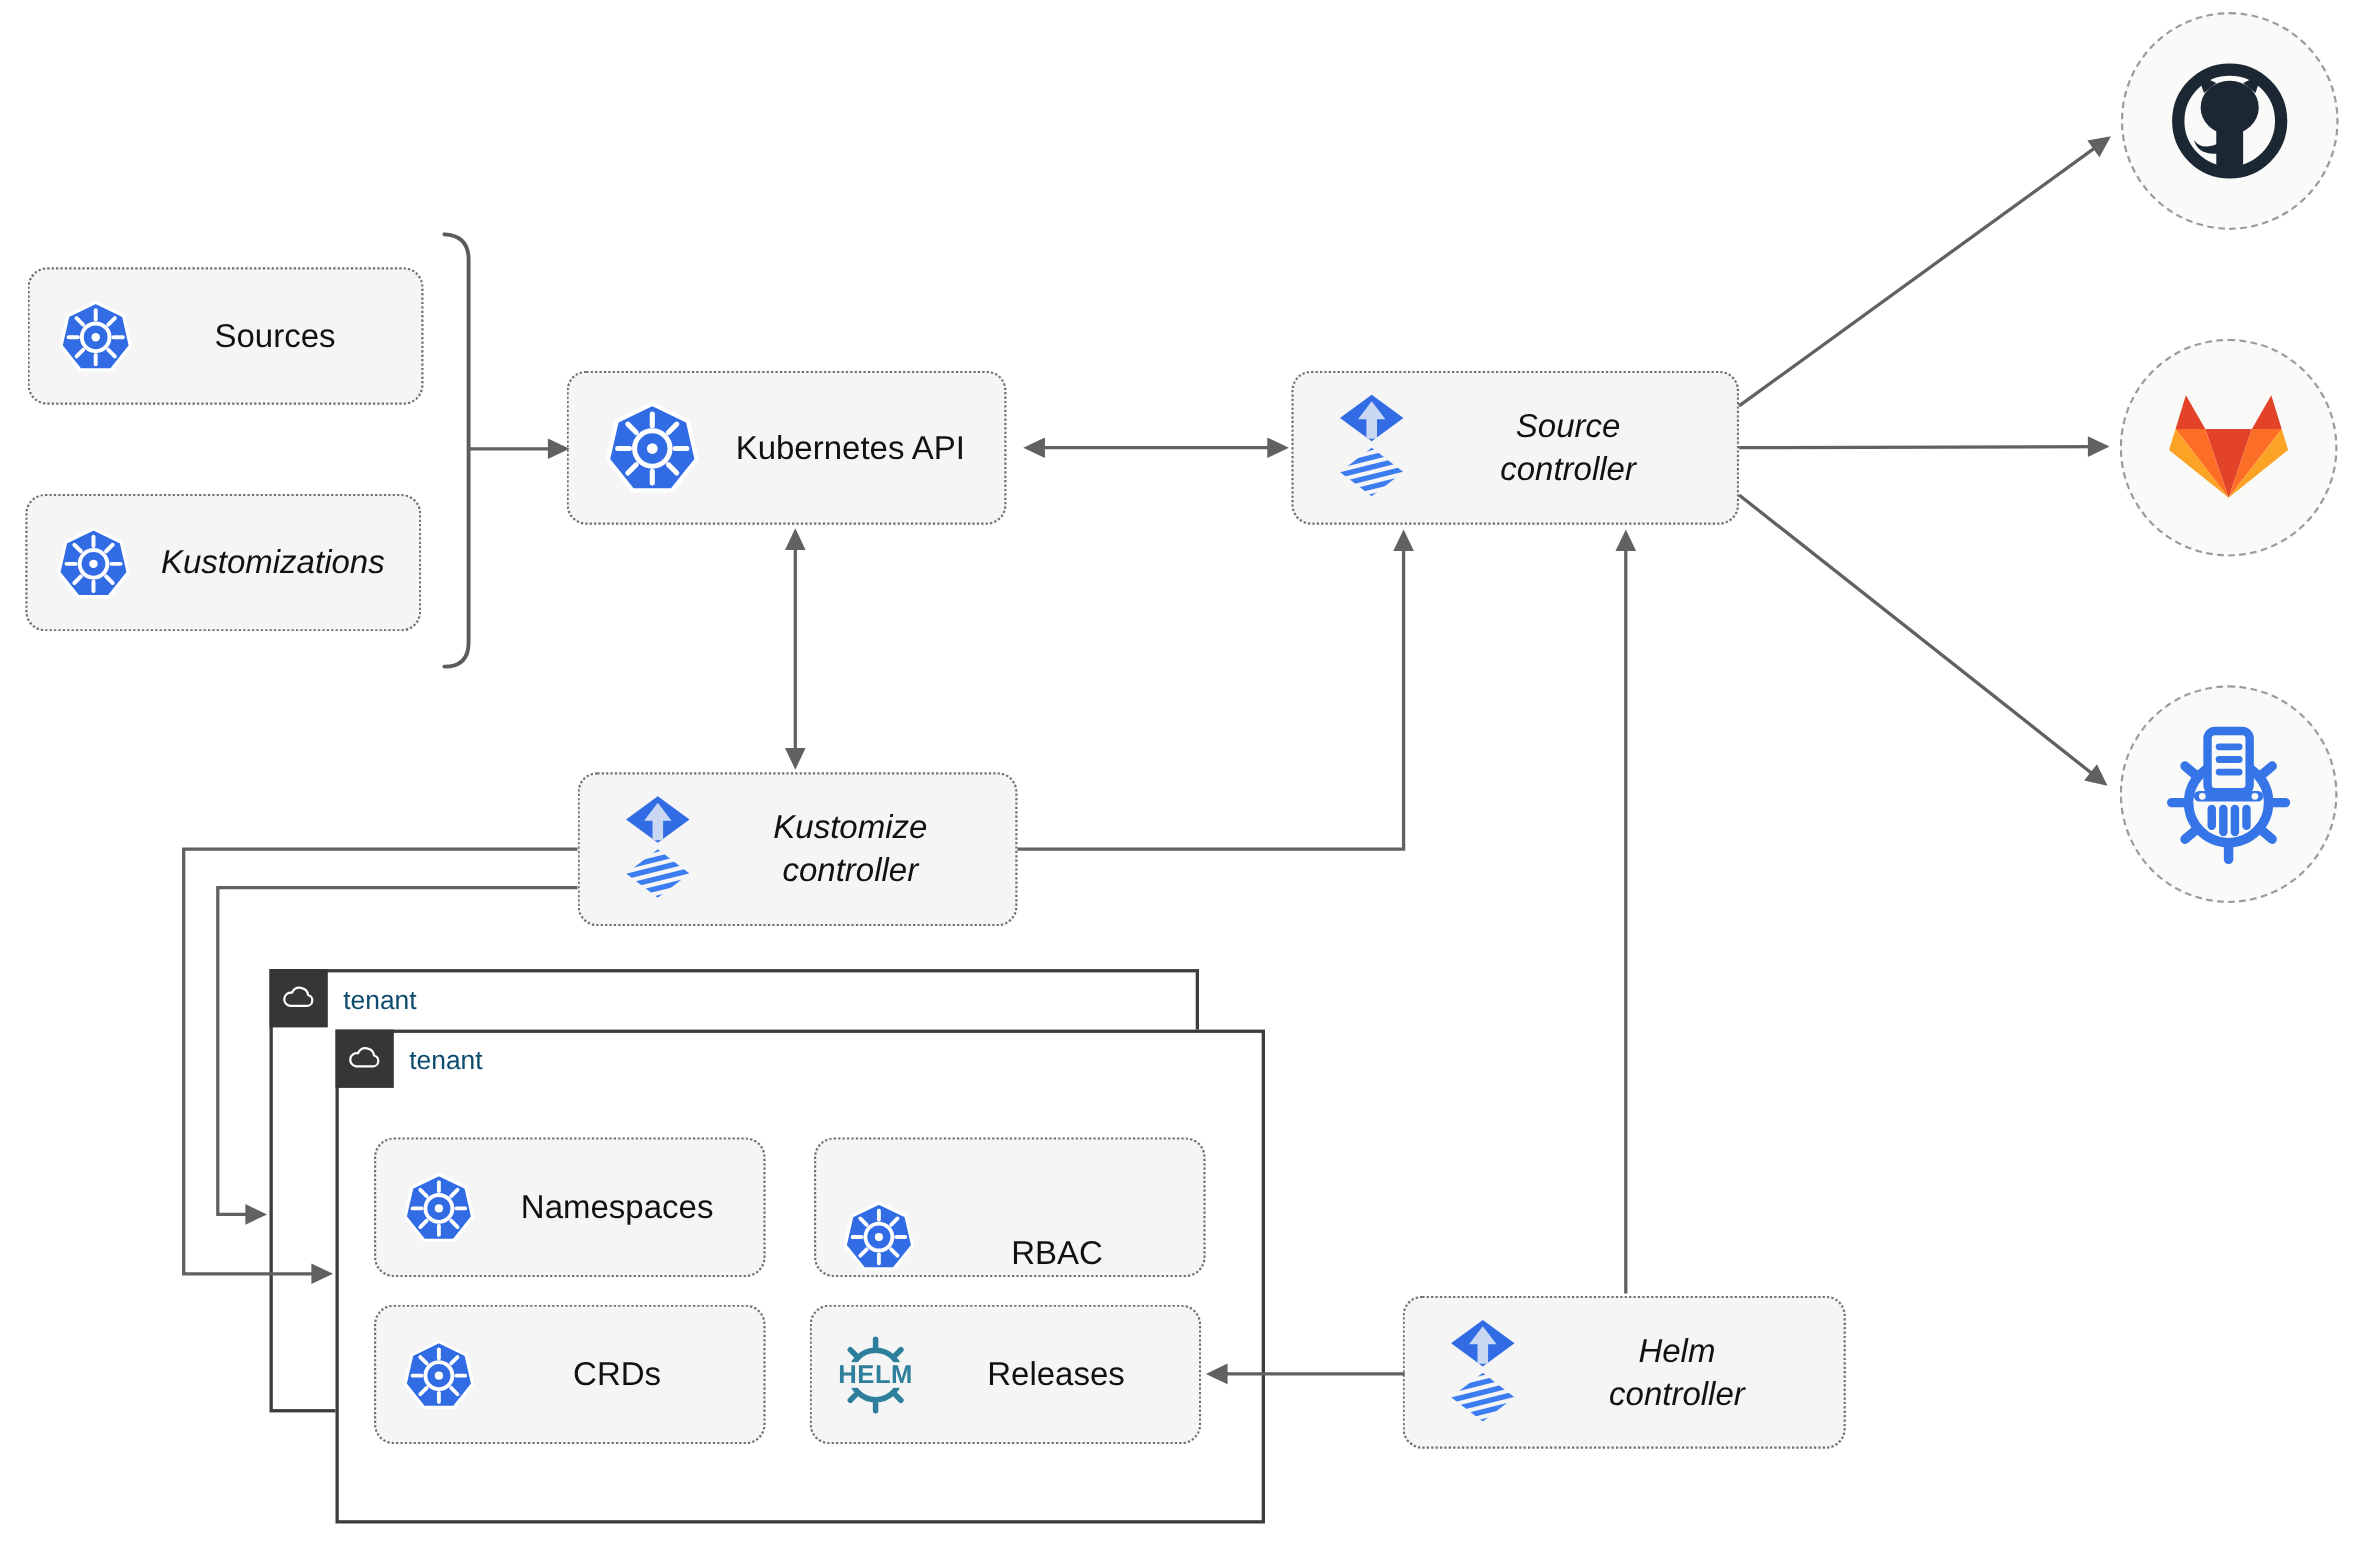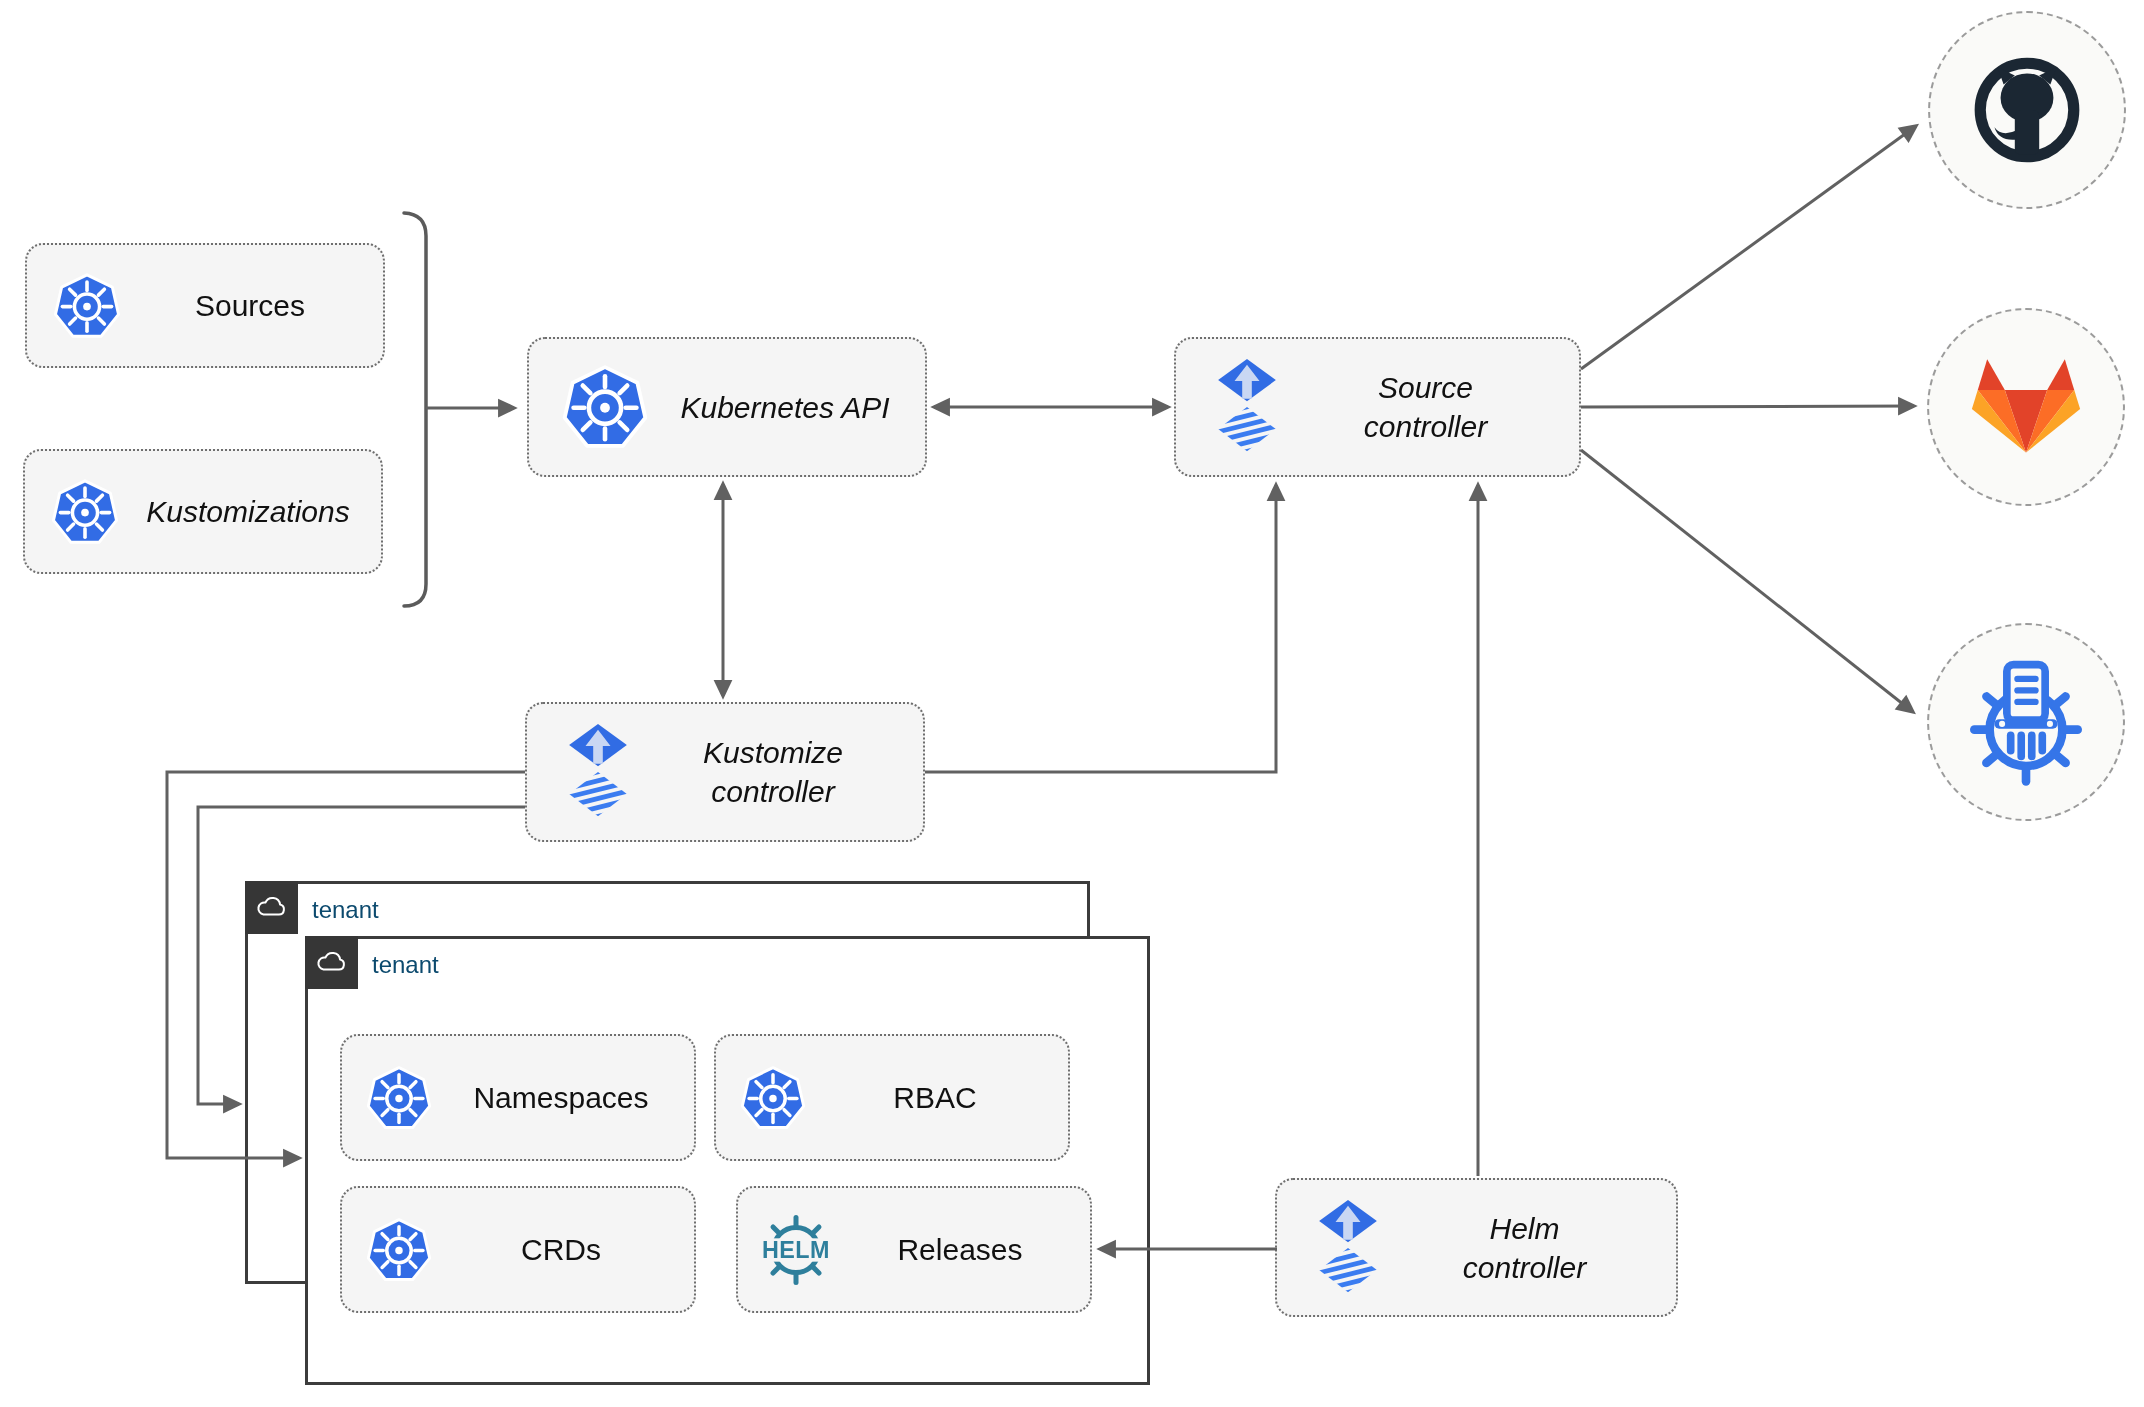--- a/index.html
+++ b/index.html
@@ -144,21 +144,21 @@
 
   <div class="node" style="left:23px;top:449px;width:360px;height:125px;padding-left:24px;font-style:italic;">
     <span class="icon">
       <svg width="72" height="72">
           <use href="#sym-k8s"></use>
         </svg>
     </span>
     <span class="label">Kustomizations</span>
   </div>
 
-  <div class="node" style="left:527px;top:337px;width:400px;height:140px;padding-left:30px;font-style:italic;">
+  <div class="node" style="left:515px;top:337px;width:400px;height:140px;padding-left:30px;">
     <span class="icon">
       <svg width="92" height="92">
           <use href="#sym-k8s"></use>
         </svg>
     </span>
     <span class="label">Kubernetes API</span>
   </div>
 
   <div class="node" style="left:1174px;top:337px;width:407px;height:140px;padding-left:40px;">
     <span class="icon">
@@ -198,21 +198,21 @@
 
   <div class="node" style="left:340px;top:1034px;width:356px;height:127px;padding-left:22px;align-items:center;">
     <span class="icon">
       <svg width="70" height="70">
           <use href="#sym-k8s"></use>
         </svg>
     </span>
     <span class="label">Namespaces</span>
   </div>
 
-  <div class="node" style="left:714px;top:1034px;width:356px;height:127px;padding-left:22px;">
+  <div class="node" style="left:740px;top:1034px;width:356px;height:127px;padding-left:22px;align-items:flex-end;">
     <span class="icon">
       <svg width="70" height="70">
           <use href="#sym-k8s"></use>
         </svg>
     </span>
     <span class="label">RBAC</span>
   </div>
 
   <div class="node" style="left:340px;top:1186px;width:356px;height:127px;padding-left:22px;">
     <span class="icon">

